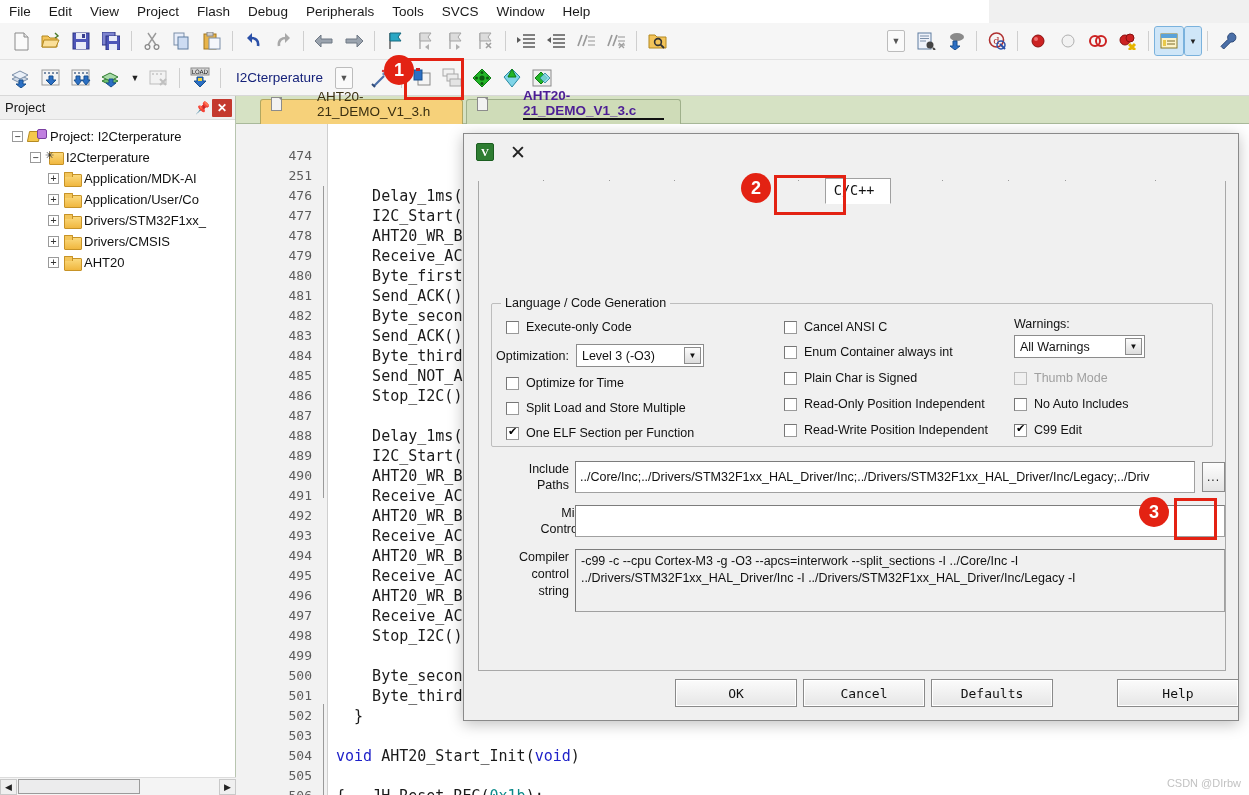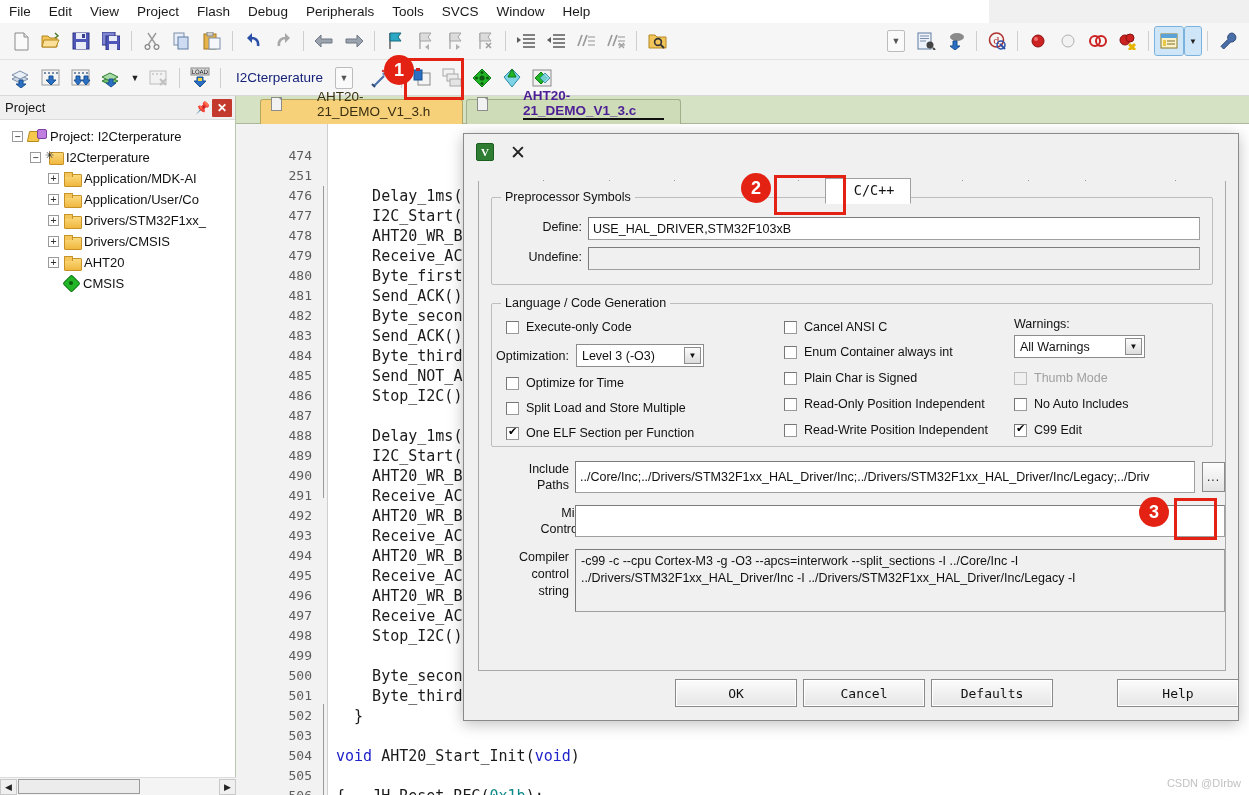--- a/index.html
+++ b/index.html
@@ -685,25 +685,20 @@
       <div class="tnode" style="padding-left:42px">
         <div class="texp">+</div>
         <div class="ic-folder"></div>
         <div class="tlabel">Drivers/CMSIS</div>
       </div>
       <div class="tnode" style="padding-left:42px">
         <div class="texp">+</div>
         <div class="ic-folder"></div>
         <div class="tlabel">AHT20</div>
       </div>
-      <div class="tnode" style="padding-left:42px">
-        <div class="tspacer"></div>
-        <div class="ic-diamond"></div>
-        <div class="tlabel">CMSIS</div>
-      </div>
     </div>
 
     <div class="hscroll">
       <div class="hsArrow">◀</div>
       <div class="hsThumb" style="width:122px"></div>
       <div style="flex:1"></div>
       <div class="hsArrow">▶</div>
     </div>
   </div>
 
@@ -870,36 +865,29 @@
       <div class="dlgicon">V</div>
       <div class="dlgclose">✕</div>
     </div>
 
     <div class="tabrow">
       <div class="dtab">Device</div>
       <div class="dtab">Target</div>
       <div class="dtab">Output</div>
       <div class="dtab">Listing</div>
       <div class="dtab">User</div>
-      <div class="dtab sel" style="margin-left:26px;padding:3px 16px 5px 28px;">C/C++</div>
+      <div class="dtab sel" style="margin-left:26px;padding:3px 16px 5px 8px;">C/C++</div>
       <div class="dtab" style="padding:3px 16px 4px 10px">Asm</div>
       <div class="dtab">Linker</div>
       <div class="dtab">Debug</div>
       <div class="dtab">Utilities</div>
     </div>
 
     <div class="dlgbody">
 
-      <div class="group" style="left:12px;top:16px;width:722px;height:88px">
-        <div class="glabel">Preprocessor Symbols</div>
-        <div class="flabel" style="position:absolute;left:12px;top:22px;width:78px">Define:</div>
-        <div class="tinput" style="position:absolute;left:96px;top:19px;width:612px;height:23px">USE_HAL_DRIVER,STM32F103xB</div>
-        <div class="flabel" style="position:absolute;left:12px;top:52px;width:78px">Undefine:</div>
-        <div class="tinput ro" style="position:absolute;left:96px;top:49px;width:612px;height:23px"></div>
-      </div>
 
       <div class="group" style="left:12px;top:122px;width:722px;height:144px">
         <div class="glabel">Language / Code Generation</div>
 
         <div class="cbrow" style="position:absolute;left:14px;top:16px">
           <span class="cbox"></span>
           <span>Execute-only Code</span>
         </div>
 
         <div style="position:absolute;left:4px;top:40px;display:flex;align-items:center;">

